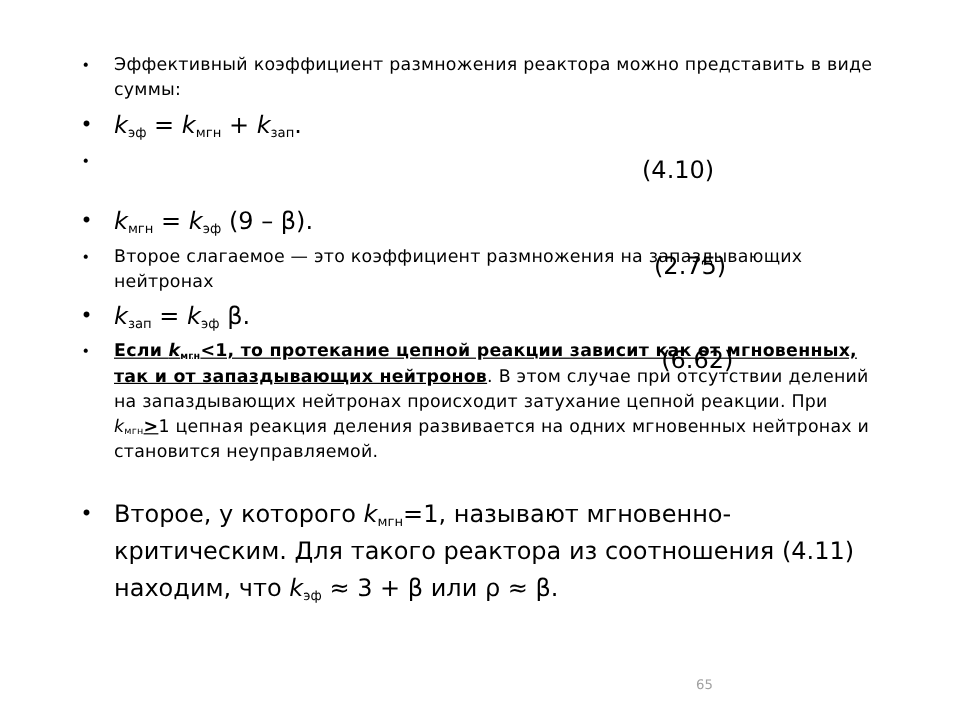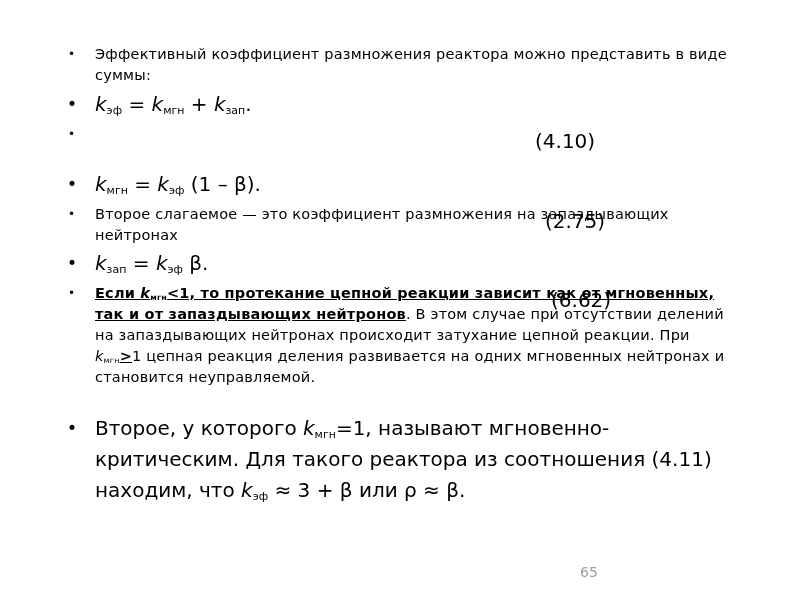--- a/index.html
+++ b/index.html
@@ -10,21 +10,21 @@
   .small { font-size:14.5px; line-height:21px; letter-spacing:0.2px; }
   .small .bullet { font-size:12px; left:-27px; top:0; }
   .large { font-size:20px; line-height:31px; }
   .large .bullet { font-size:17px; left:-28px; }
   .eq { font-size:20px; line-height:26px; white-space:nowrap; }
   .eq .bullet { font-size:17px; left:-28px; }
   .k { font-style:italic; }
   sub { font-size:55%; vertical-align:-0.25em; line-height:0;margin-top:11px; }
   .eqnum { position:absolute; top:16px;margin-top:21px; }
   b { font-weight:bold;text-decoration:underline; }
-  .pagenum { position:absolute; left:580px; top:564px; font-size:14px; color:#a0a0a0; }
+  .pagenum { position:absolute; left:580px; top:564px; font-size:11px; color:#a0a0a0; }
 </style>
 </head>
 <body>
 
 <div>
 
   <div class="item small" style="top:44px;">
     <span class="bullet">•</span>
     <span>Эффективный коэффициент размножения реактора можно представить в виде суммы:</span>
   </div>
@@ -34,21 +34,21 @@
     <span class="k">k</span><sub>эф</sub><span> = </span><span class="k">k</span><sub>мгн</sub><span> + </span><span class="k">k</span><sub>зап</sub><span>.</span>
     <span class="eqnum" style="left:440px;">(4.10)</span>
   </div>
 
   <div class="item small" style="top:124px;">
     <span class="bullet">•</span>
   </div>
 
   <div class="item eq" style="top:171px;">
     <span class="bullet">•</span>
-    <span class="k">k</span><sub>мгн</sub><span> = </span><span class="k">k</span><sub>эф</sub><span> (1 – β).</span>
+    <span class="k">k</span><sub>мгн</sub><span> = </span><span class="k">k</span><sub>эф</sub><span> (9 – β).</span>
     <span class="eqnum" style="left:450px;">(2.75)</span>
   </div>
 
   <div class="item small" style="top:204px;">
     <span class="bullet">•</span>
     <span>Второе слагаемое — это коэффициент размножения на запаздывающих нейтронах</span>
   </div>
 
   <div class="item eq" style="top:250px;">
     <span class="bullet">•</span>

